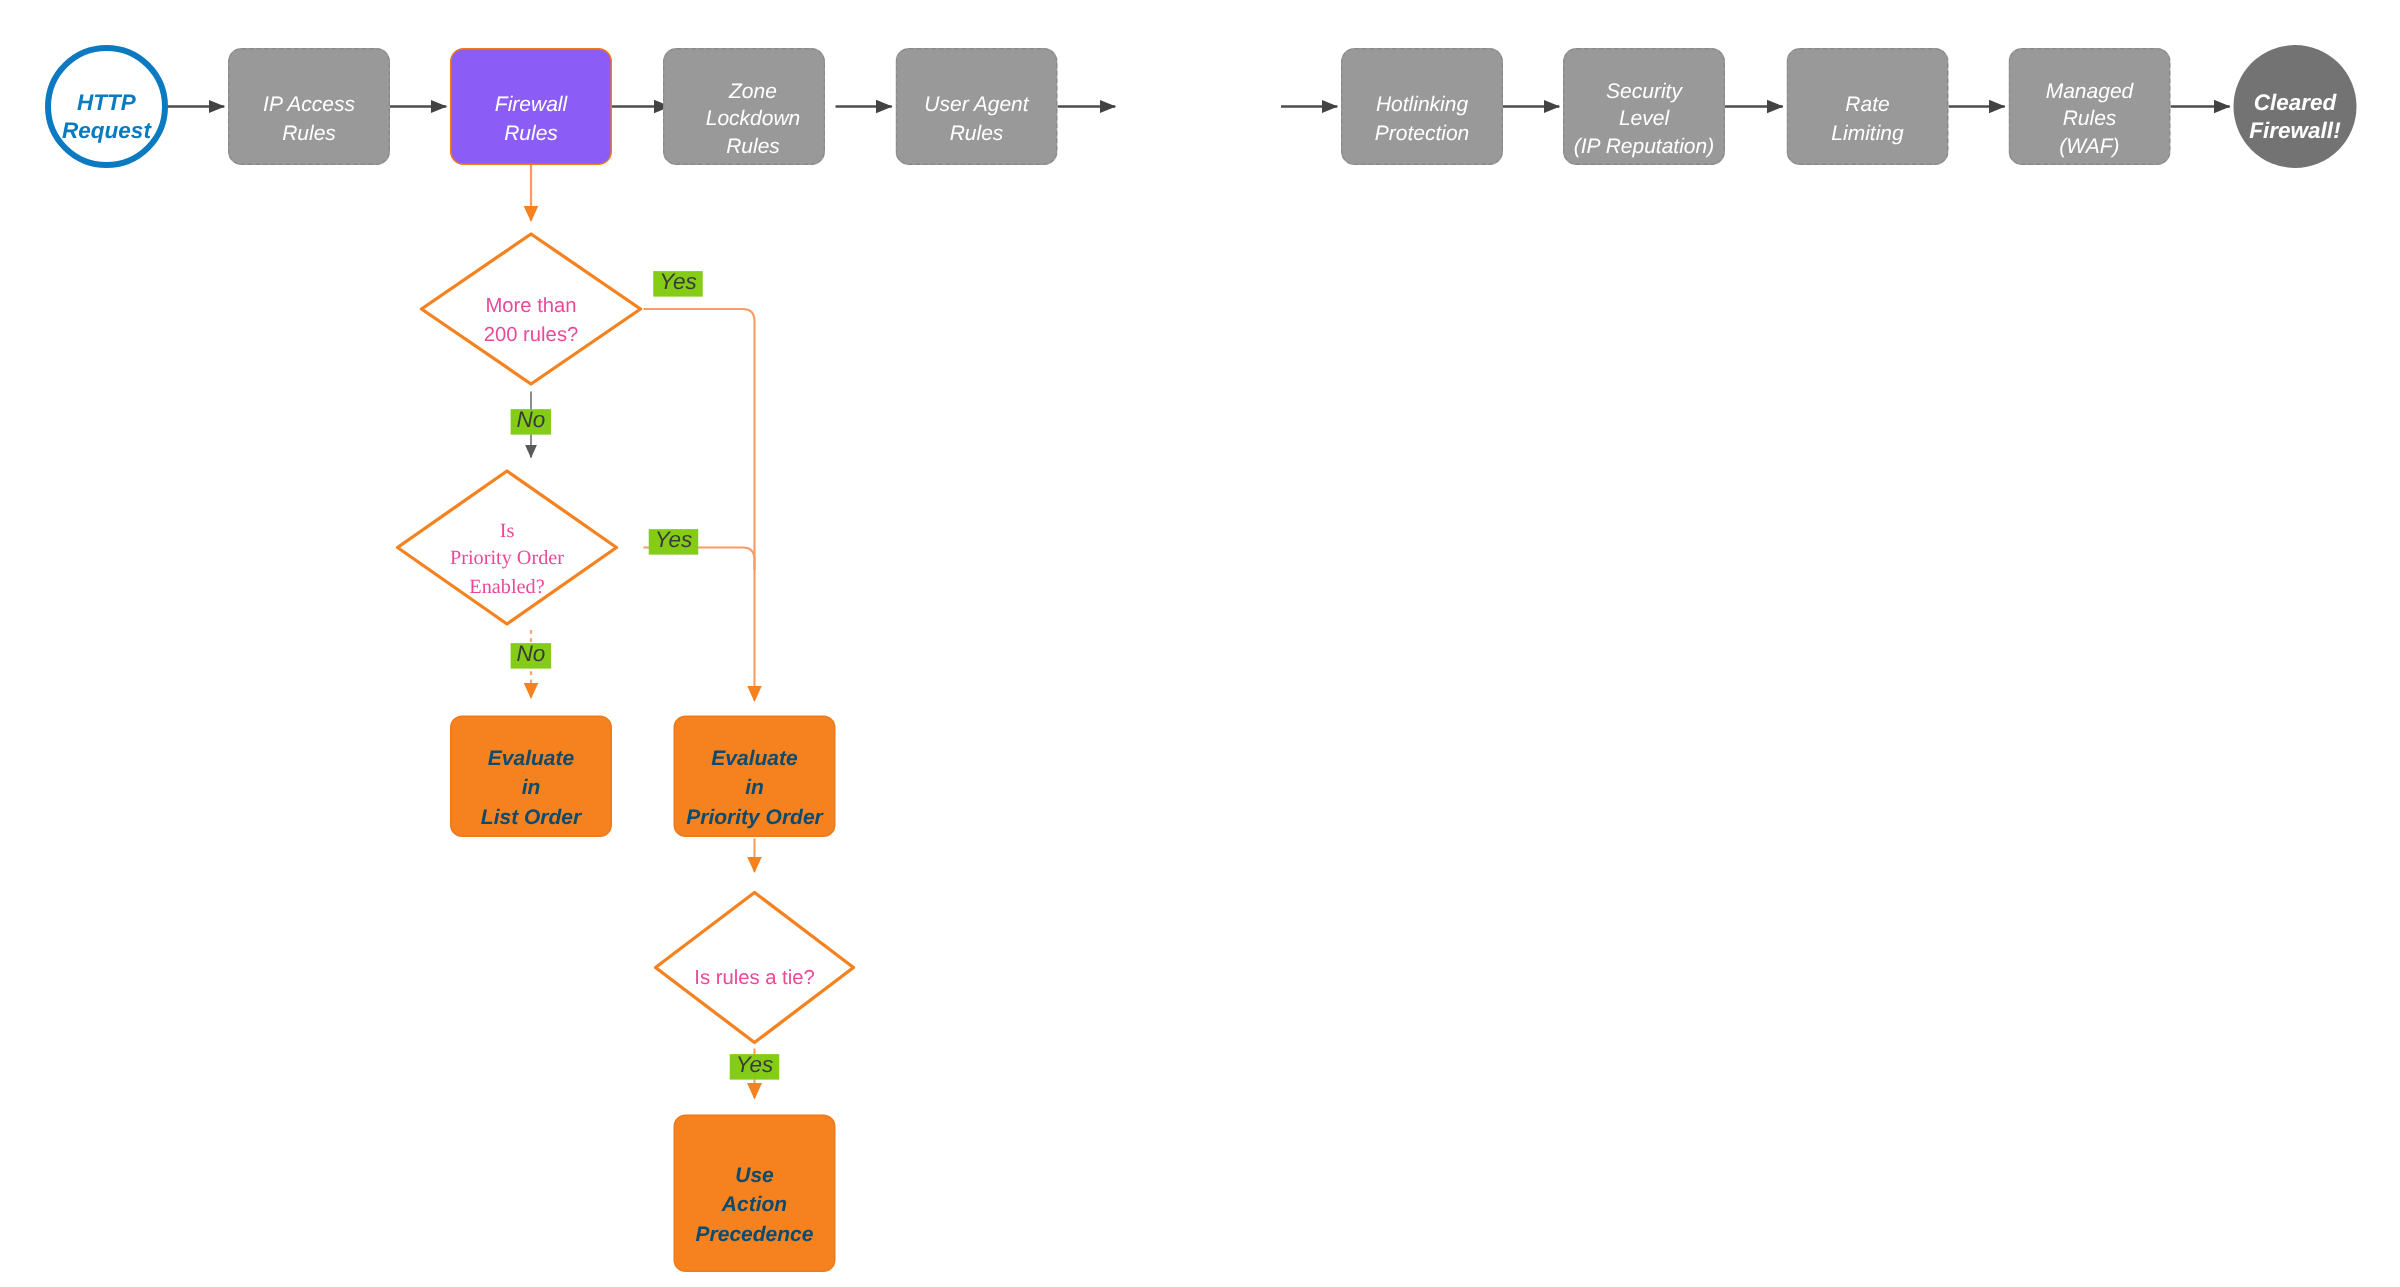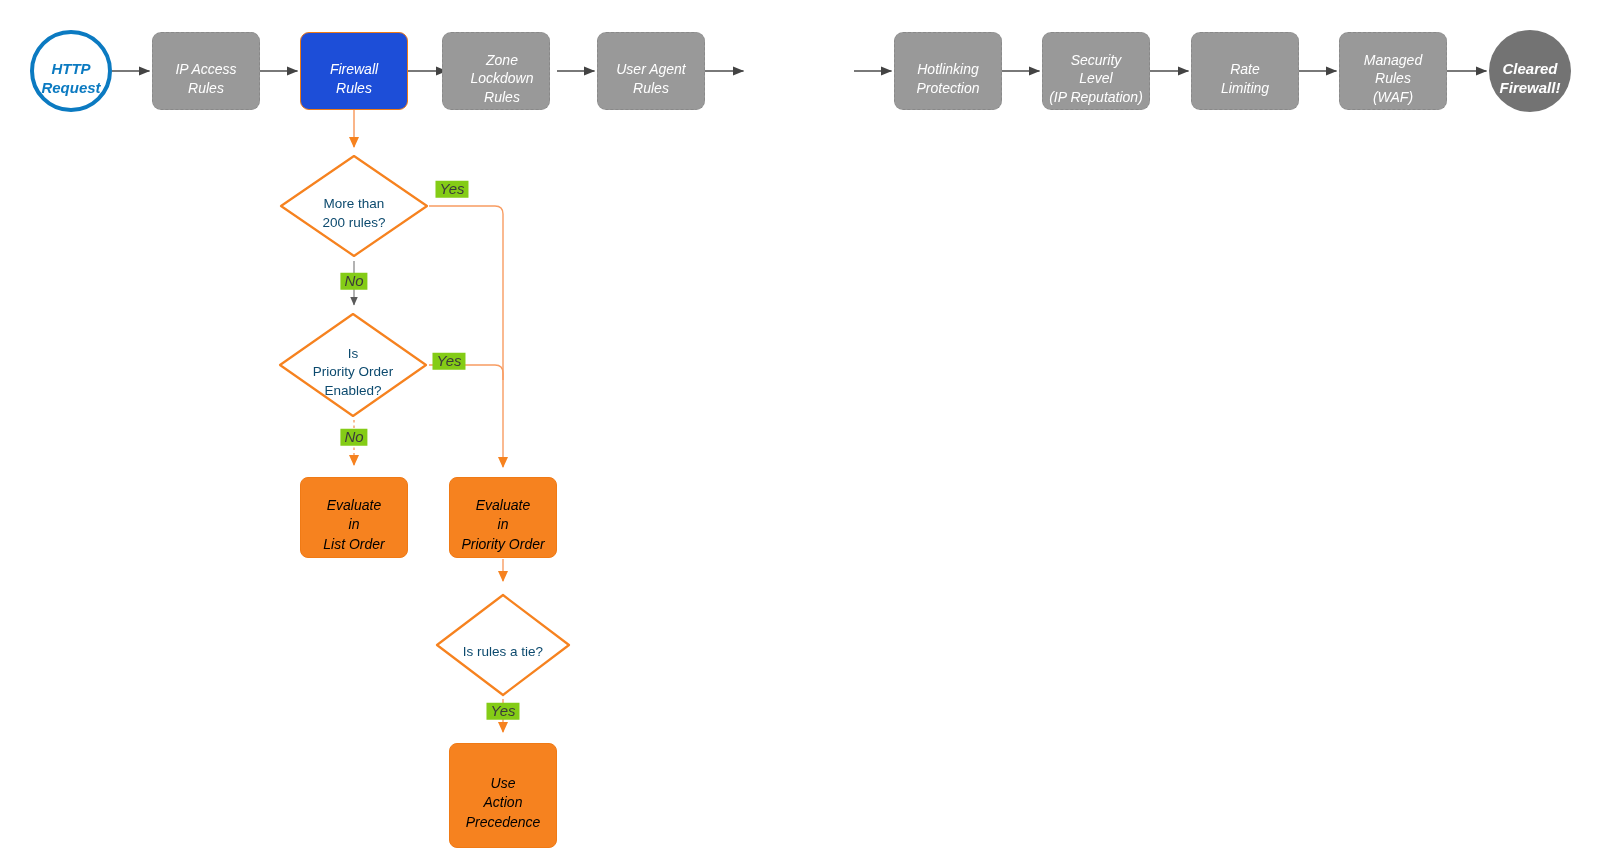--- a/index.html
+++ b/index.html
@@ -6,34 +6,34 @@
   body{width:1600px;height:858px;overflow:hidden;font-family:"Liberation Sans",sans-serif;}
   .canvas{position:relative;width:1600px;height:858px;background:#ffffff;}
   svg.wires{position:absolute;left:0;top:0;width:1600px;height:858px;pointer-events:none;}
 
   .node{position:absolute;display:flex;align-items:center;justify-content:center;
         text-align:center;box-sizing:border-box;}
   .label{white-space:pre-line;margin-top:15px;}
 
   .step{width:108px;height:78px;top:32px;background:#999999;border:1px dashed #898989;
         border-radius:9px;color:#ffffff;font-style:italic;font-size:14px;line-height:1.3;}
-  .step.orange{background:#1d4ed8;border:1px solid #f07a15;}
+  .step.orange{background:#8b5cf6;border:1px solid #f07a15;}
 
   .action{width:108px;background:#f6821f;border:1px solid #f07a15;border-radius:8px;
-          color:#000000;font-style:italic;font-size:14px;line-height:1.4;}
+          color:#0c4a6e;font-style:italic;font-size:14px;line-height:1.4;font-weight:bold;}
 
   .circle{width:82px;height:82px;top:30px;border-radius:50%;font-weight:bold;
           font-style:italic;font-size:15px;line-height:1.25;}
   .circle.start{left:30px;background:#ffffff;border:4px solid #0b7ac1;color:#0b7ac1;}
   .circle.end{left:1489px;background:#737373;color:#ffffff;}
 
   .diamond{position:absolute;}
   .diamond svg{position:absolute;left:0;top:0;}
   .diamond .q{position:absolute;left:0;top:0;right:0;bottom:0;display:flex;align-items:center;
-              justify-content:center;text-align:center;font-size:13.5px;color:#0c4a6e;line-height:1.35;}
+              justify-content:center;text-align:center;font-size:13.5px;color:#ec4899;line-height:1.35;}
 
   .edge-label{position:absolute;transform:translate(-50%,-50%);font-style:italic;
               font-size:15px;color:#3a3a3a;background:#84cc16;padding:0 4px;line-height:1.1;}
 </style>
 </head>
 <body>
 
 <div class="canvas">
 
   <svg class="wires">
@@ -116,21 +116,21 @@
   </div>
 
   <div class="diamond" style="left:279px;top:154px;width:150px;height:104px;">
     <svg width="150" height="104" viewBox="0 0 150 104">
       <polygon points="75,2 148,52 75,102 2,52" fill="#ffffff" stroke="#f6821f" stroke-width="2.2" stroke-linejoin="round"></polygon>
     </svg>
     <div class="q label">More than
 200 rules?</div>
   </div>
 
-  <div class="diamond" style="left:278px;top:312px;width:150px;height:106px;">
+  <div class="diamond" style="left:263px;top:312px;width:150px;height:106px;font-family:Liberation Serif, serif;">
     <svg width="150" height="106" viewBox="0 0 150 106">
       <polygon points="75,2 148,53 75,104 2,53" fill="#ffffff" stroke="#f6821f" stroke-width="2.2" stroke-linejoin="round"></polygon>
     </svg>
     <div class="q label">Is
 Priority Order
 Enabled?</div>
   </div>
 
   <div class="diamond" style="left:435px;top:593px;width:136px;height:104px;">
     <svg width="136" height="104" viewBox="0 0 136 104">

